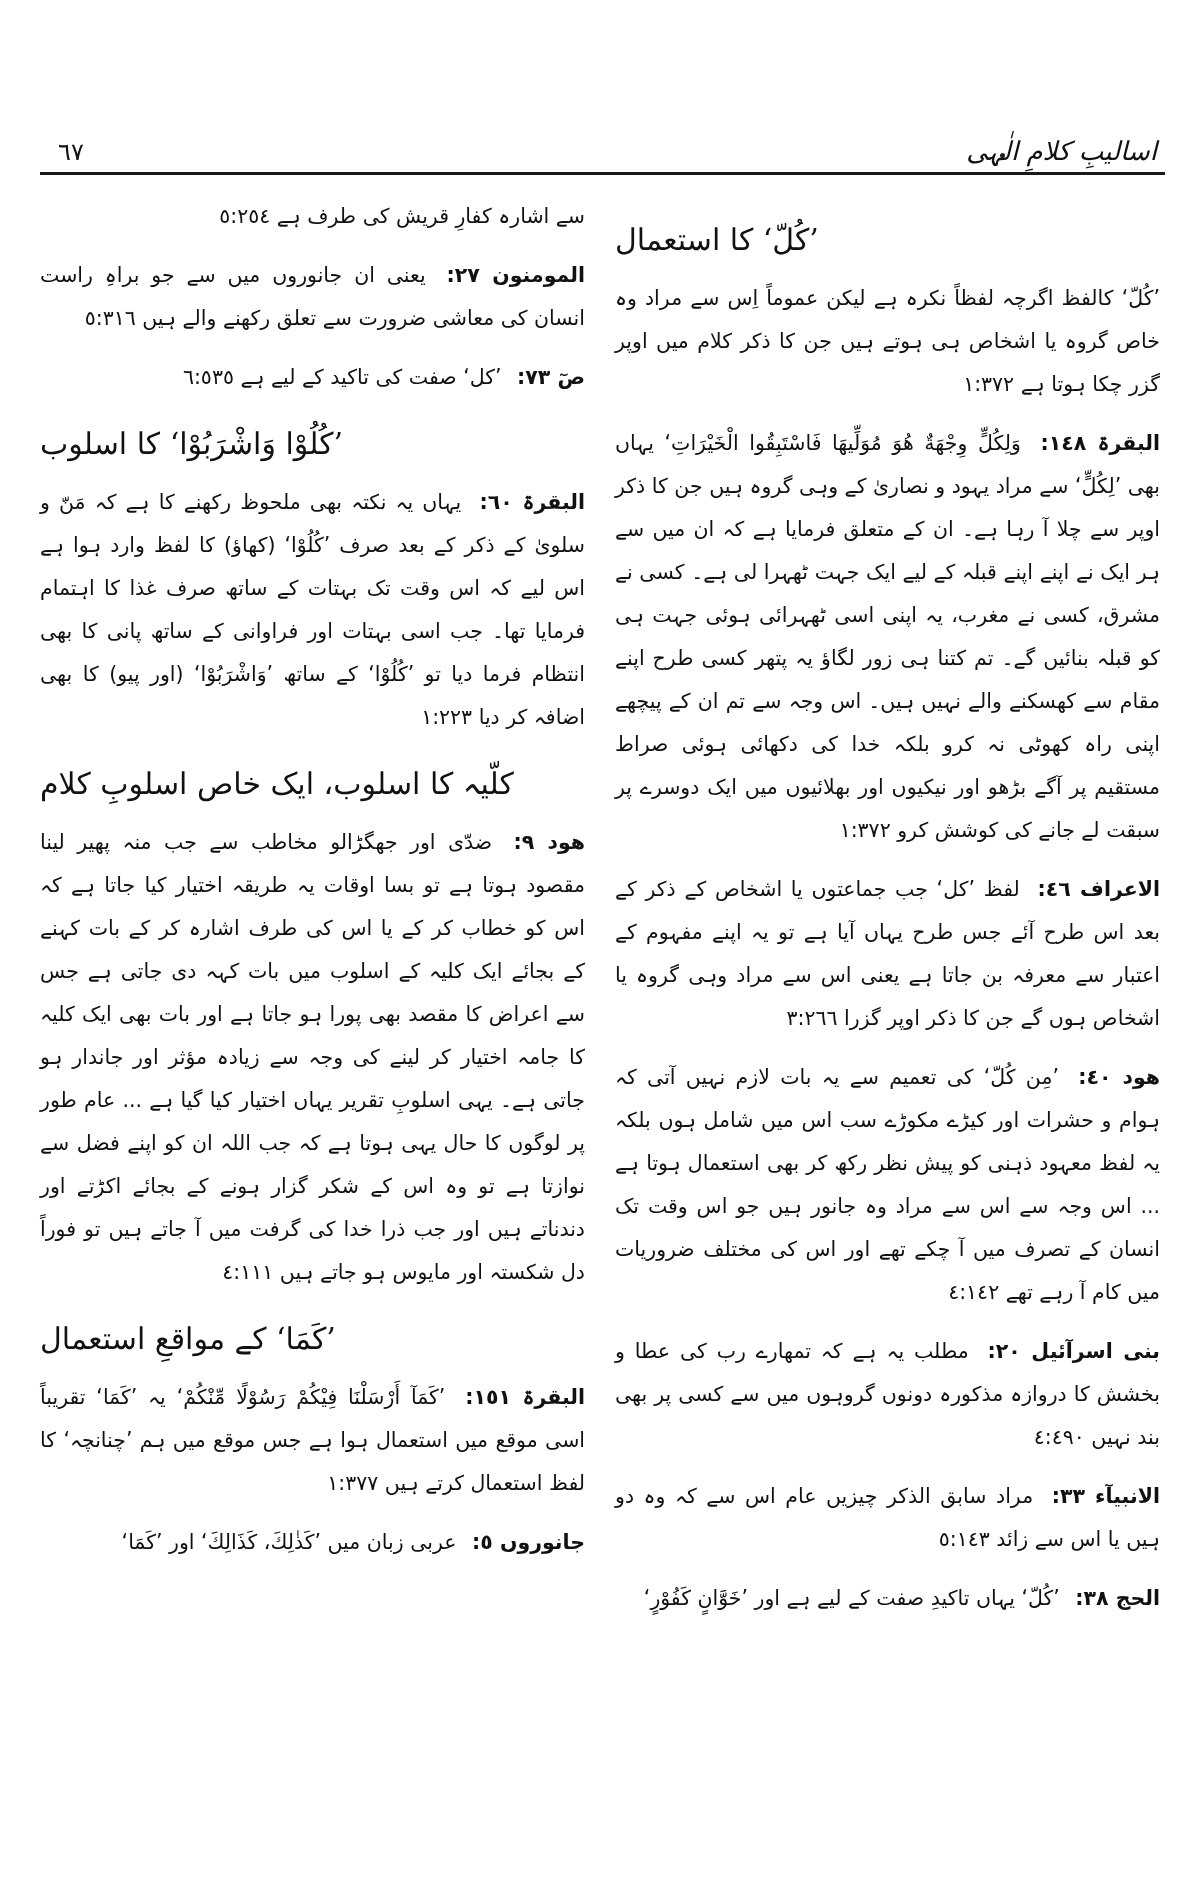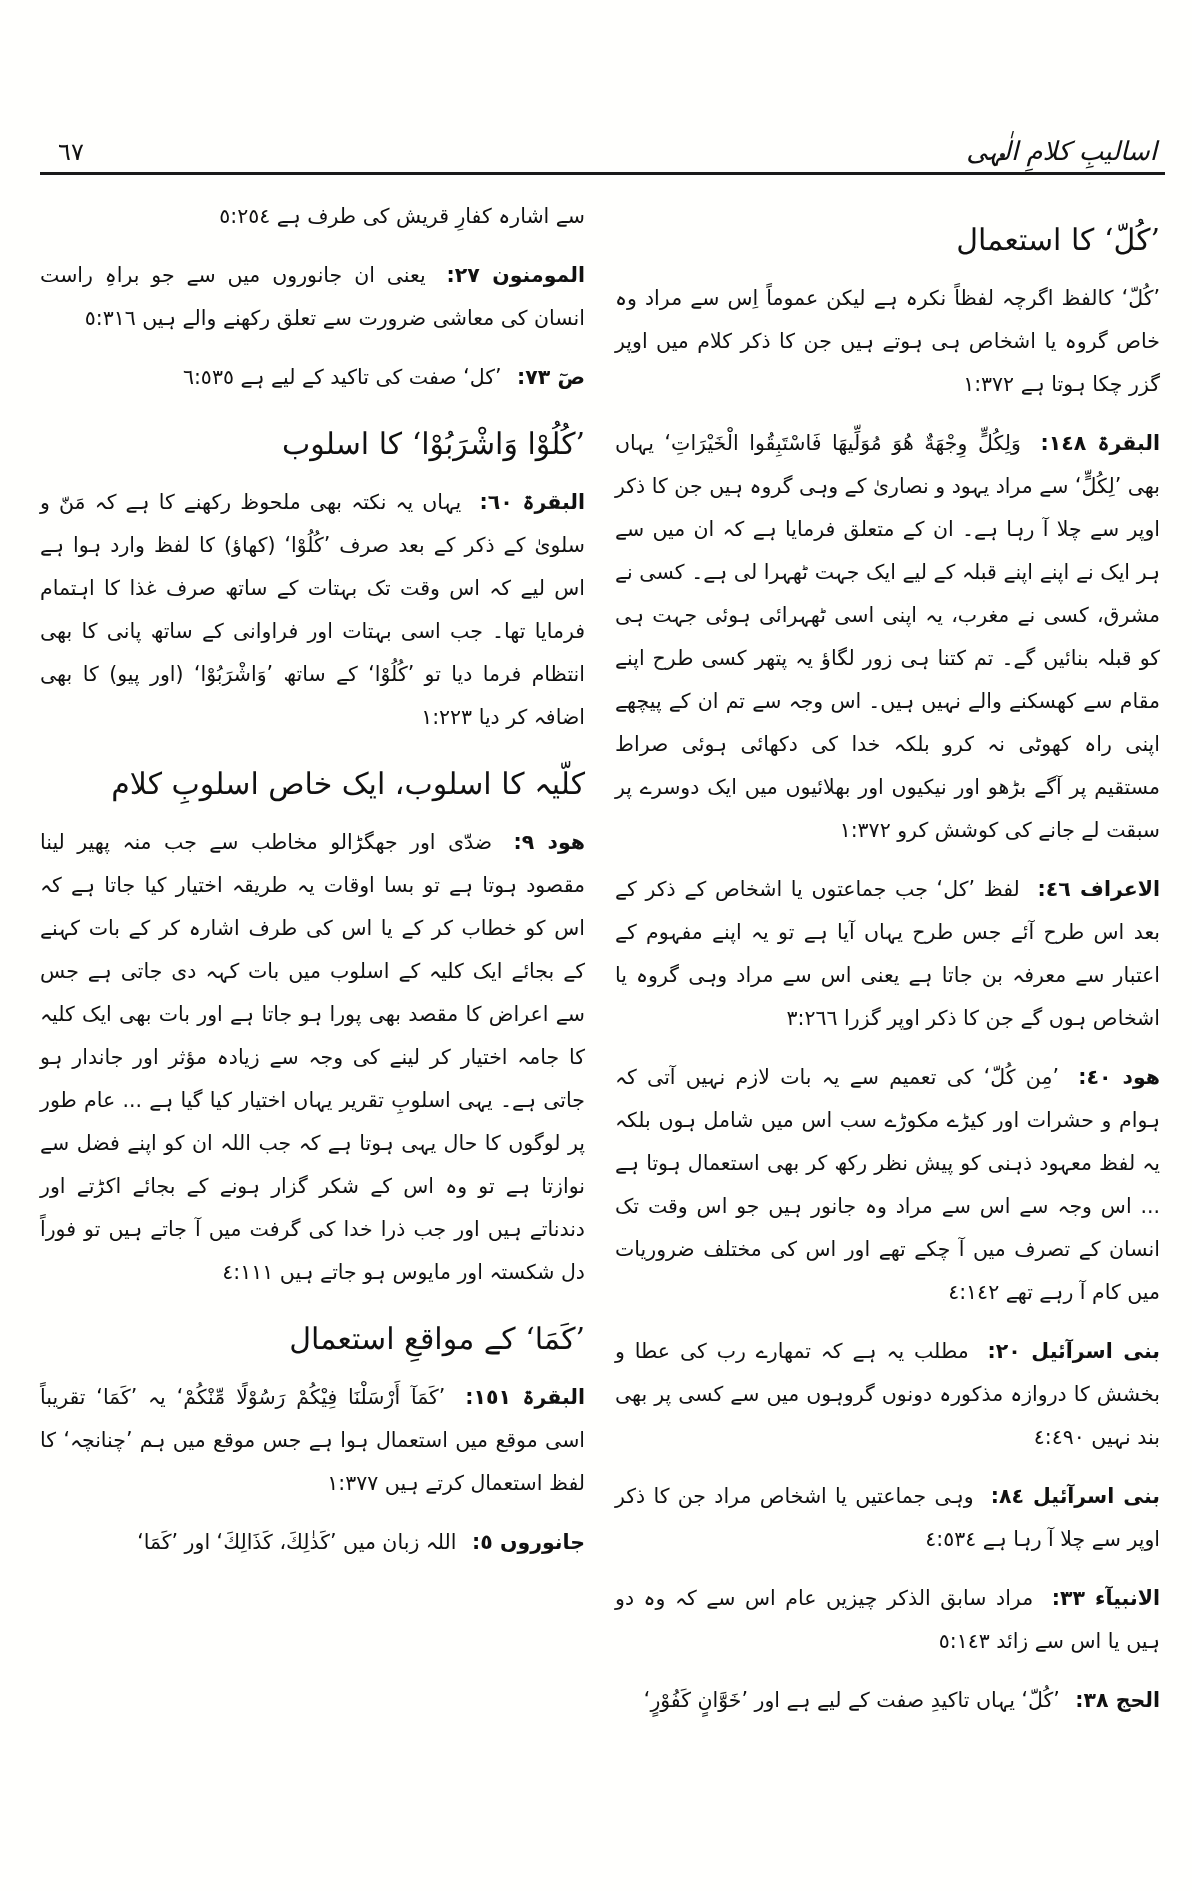--- a/index.html
+++ b/index.html
@@ -11,21 +11,21 @@
     .header { position: absolute; left: 40px; top: 128px; width: 1125px; height: 44px; }
     .header .title { position: absolute; right: 8px; bottom: 6px; font-size: 26px; font-family: "DejaVu Serif", serif; direction: rtl; font-style: italic; }
     .header .pagenum { position: absolute; left: 18px; bottom: 6px; font-size: 24px; font-family: "DejaVu Serif", serif; direction: rtl; margin-top: 48px; }
     .header .dot { position: absolute; right: 160px; bottom: 14px; width: 5px; height: 5px; background:#222; border-radius: 50%; }
     .rule { position: absolute; left: 40px; top: 172px; width: 1125px; height: 3px; background: #1a1a1a; }
 
     .col { position: absolute; top: 195px; direction: rtl; text-align: justify; }
     .col.right { left: 615px; width: 545px; }
     .col.left { left: 40px; width: 545px; }
 
-    .heading { text-align: right; font-size: 30px; font-family: "DejaVu Serif", serif; margin: 22px 0 14px 0; line-height: 46px; }
+    .heading { text-align: left; font-size: 30px; font-family: "DejaVu Serif", serif; margin: 22px 0 14px 0; line-height: 46px; }
     .para { font-size: 20.5px; line-height: 43px; margin: 0 0 16px 0; text-align-last: right; }
     .para .ref { font-weight: bold; margin-left: 9px; }
     .para .cite { white-space: nowrap; }
   </style>
 </head>
 <body>
 
 <div class="page">
   <div class="header">
     <span class="title">اسالیبِ کلامِ الٰہی</span>
@@ -35,21 +35,20 @@
   <div class="rule"></div>
 
   <div class="col right" id="col-right">
       <div>
         <div class="heading">’کُلّ‘ کا استعمال</div>
         <p class="para"><span>’کُلّ‘ کالفظ اگرچہ لفظاً نکرہ ہے لیکن عموماً اِس سے مراد وہ خاص گروہ یا اشخاص ہی ہوتے ہیں جن کا ذکر کلام میں اوپر گزر چکا ہوتا ہے</span> <span class="cite">١:٣٧٢</span></p>
         <p class="para"><span class="ref">البقرۃ ١٤٨:</span> <span>وَلِكُلٍّ وِجْهَةٌ هُوَ مُوَلِّيهَا فَاسْتَبِقُوا الْخَيْرَاتِ‘ یہاں بھی ’لِکُلٍّ‘ سے مراد یہود و نصاریٰ کے وہی گروہ ہیں جن کا ذکر اوپر سے چلا آ رہا ہے۔ ان کے متعلق فرمایا ہے کہ ان میں سے ہر ایک نے اپنے اپنے قبلہ کے لیے ایک جہت ٹھہرا لی ہے۔ کسی نے مشرق، کسی نے مغرب، یہ اپنی اسی ٹھہرائی ہوئی جہت ہی کو قبلہ بنائیں گے۔ تم کتنا ہی زور لگاؤ یہ پتھر کسی طرح اپنے مقام سے کھسکنے والے نہیں ہیں۔ اس وجہ سے تم ان کے پیچھے اپنی راہ کھوٹی نہ کرو بلکہ خدا کی دکھائی ہوئی صراط مستقیم پر آگے بڑھو اور نیکیوں اور بھلائیوں میں ایک دوسرے پر سبقت لے جانے کی کوشش کرو</span> <span class="cite">١:٣٧٢</span></p>
         <p class="para"><span class="ref">الاعراف ٤٦:</span> <span>لفظ ’کل‘ جب جماعتوں یا اشخاص کے ذکر کے بعد اس طرح آئے جس طرح یہاں آیا ہے تو یہ اپنے مفہوم کے اعتبار سے معرفہ بن جاتا ہے یعنی اس سے مراد وہی گروہ یا اشخاص ہوں گے جن کا ذکر اوپر گزرا</span> <span class="cite">٣:٢٦٦</span></p>
         <p class="para"><span class="ref">ھود ٤٠:</span> <span>’مِن کُلّ‘ کی تعمیم سے یہ بات لازم نہیں آتی کہ ہوام و حشرات اور کیڑے مکوڑے سب اس میں شامل ہوں بلکہ یہ لفظ معہود ذہنی کو پیش نظر رکھ کر بھی استعمال ہوتا ہے ... اس وجہ سے اس سے مراد وہ جانور ہیں جو اس وقت تک انسان کے تصرف میں آ چکے تھے اور اس کی مختلف ضروریات میں کام آ رہے تھے</span> <span class="cite">٤:١٤٢</span></p>
         <p class="para"><span class="ref">بنی اسرآئیل ٢٠:</span> <span>مطلب یہ ہے کہ تمھارے رب کی عطا و بخشش کا دروازہ مذکورہ دونوں گروہوں میں سے کسی پر بھی بند نہیں</span> <span class="cite">٤:٤٩٠</span></p>
-        <p class="para"><span class="ref">بنی اسرآئیل ٨٤:</span> <span>وہی جماعتیں یا اشخاص مراد جن کا ذکر اوپر سے چلا آ رہا ہے</span> <span class="cite">٤:٥٣٤</span></p>
         <p class="para"><span class="ref">الانبیآء ٣٣:</span> <span>مراد سابق الذکر چیزیں عام اس سے کہ وہ دو ہیں یا اس سے زائد</span> <span class="cite">٥:١٤٣</span></p>
         <p class="para"><span class="ref">الحج ٣٨:</span> <span>’کُلّ‘ یہاں تاکیدِ صفت کے لیے ہے اور ’خَوَّانٍ كَفُوْرٍ‘</span></p>
       </div>
     </div>
   <div class="col left" id="col-left">
       <div>
         <p class="para"><span>سے اشارہ کفارِ قریش کی طرف ہے</span> <span class="cite">٥:٢٥٤</span></p>
         <p class="para"><span class="ref">المومنون ٢٧:</span> <span>یعنی ان جانوروں میں سے جو براہِ راست انسان کی معاشی ضرورت سے تعلق رکھنے والے ہیں</span> <span class="cite">٥:٣١٦</span></p>
         <p class="para"><span class="ref">صٓ ٧٣:</span> <span>’کل‘ صفت کی تاکید کے لیے ہے</span> <span class="cite">٦:٥٣٥</span></p>
       </div>
@@ -57,16 +56,16 @@
         <div class="heading">’كُلُوْا وَاشْرَبُوْا‘ کا اسلوب</div>
         <p class="para"><span class="ref">البقرۃ ٦٠:</span> <span>یہاں یہ نکتہ بھی ملحوظ رکھنے کا ہے کہ مَنّ و سلویٰ کے ذکر کے بعد صرف ’كُلُوْا‘ (کھاؤ) کا لفظ وارد ہوا ہے اس لیے کہ اس وقت تک بہتات کے ساتھ صرف غذا کا اہتمام فرمایا تھا۔ جب اسی بہتات اور فراوانی کے ساتھ پانی کا بھی انتظام فرما دیا تو ’كُلُوْا‘ کے ساتھ ’وَاشْرَبُوْا‘ (اور پیو) کا بھی اضافہ کر دیا</span> <span class="cite">١:٢٢٣</span></p>
       </div>
       <div>
         <div class="heading">کلّیہ کا اسلوب، ایک خاص اسلوبِ کلام</div>
         <p class="para"><span class="ref">ھود ٩:</span> <span>ضدّی اور جھگڑالو مخاطب سے جب منہ پھیر لینا مقصود ہوتا ہے تو بسا اوقات یہ طریقہ اختیار کیا جاتا ہے کہ اس کو خطاب کر کے یا اس کی طرف اشارہ کر کے بات کہنے کے بجائے ایک کلیہ کے اسلوب میں بات کہہ دی جاتی ہے جس سے اعراض کا مقصد بھی پورا ہو جاتا ہے اور بات بھی ایک کلیہ کا جامہ اختیار کر لینے کی وجہ سے زیادہ مؤثر اور جاندار ہو جاتی ہے۔ یہی اسلوبِ تقریر یہاں اختیار کیا گیا ہے ... عام طور پر لوگوں کا حال یہی ہوتا ہے کہ جب اللہ ان کو اپنے فضل سے نوازتا ہے تو وہ اس کے شکر گزار ہونے کے بجائے اکڑتے اور دندناتے ہیں اور جب ذرا خدا کی گرفت میں آ جاتے ہیں تو فوراً دل شکستہ اور مایوس ہو جاتے ہیں</span> <span class="cite">٤:١١١</span></p>
       </div>
       <div>
         <div class="heading">’کَمَا‘ کے مواقعِ استعمال</div>
         <p class="para"><span class="ref">البقرۃ ١٥١:</span> <span>’كَمَآ أَرْسَلْنَا فِيْكُمْ رَسُوْلًا مِّنْكُمْ‘ یہ ’کَمَا‘ تقریباً اسی موقع میں استعمال ہوا ہے جس موقع میں ہم ’چنانچہ‘ کا لفظ استعمال کرتے ہیں</span> <span class="cite">١:٣٧٧</span></p>
-        <p class="para"><span class="ref">جانوروں ٥:</span> <span>اللہ زبان میں ’كَذٰلِكَ، كَذَالِكَ‘ اور ’كَمَا‘</span></p>
+        <p class="para"><span class="ref">جانوروں ٥:</span> <span>عربی زبان میں ’كَذٰلِكَ، كَذَالِكَ‘ اور ’كَمَا‘</span></p>
       </div>
     </div>
 </div>
 
 </body></html>

